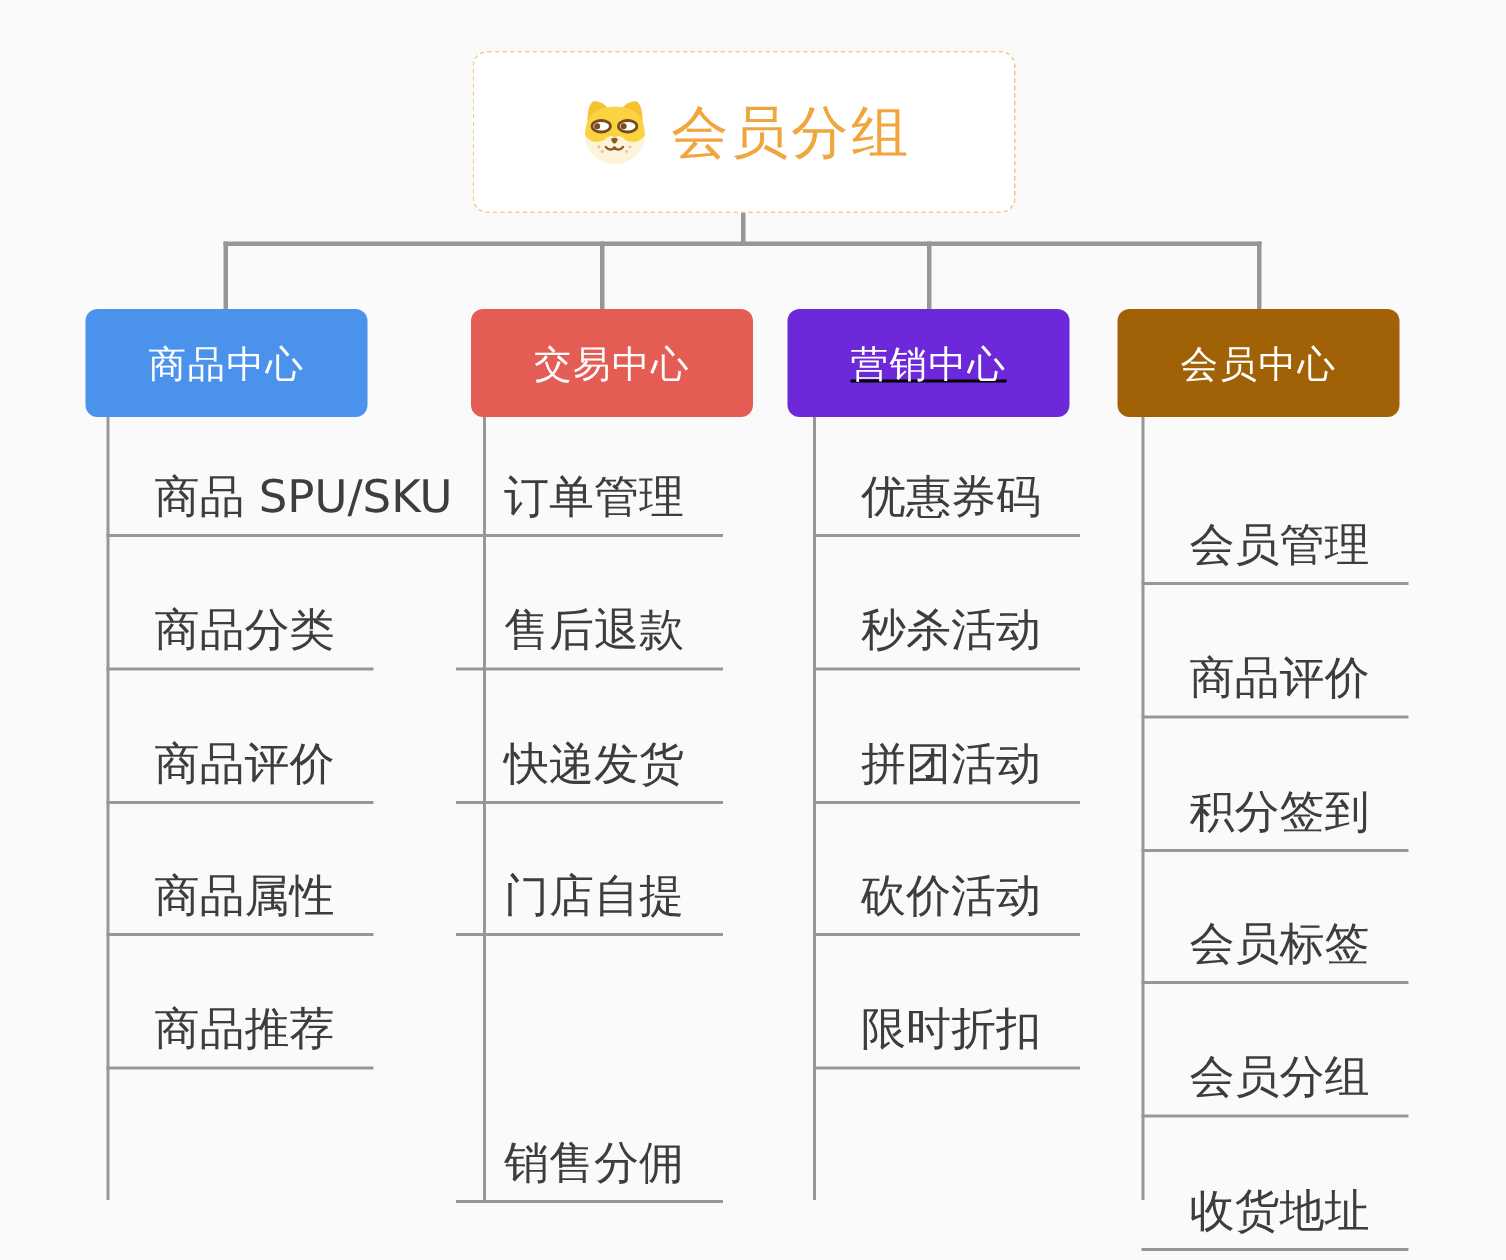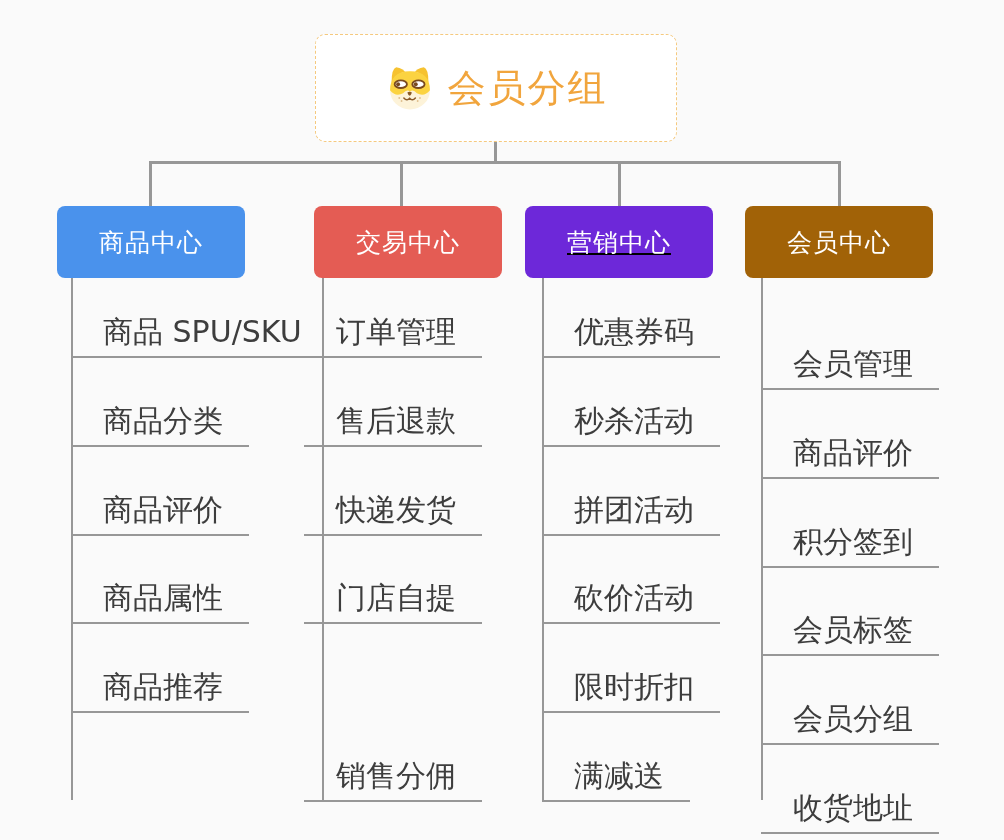--- a/index.html
+++ b/index.html
@@ -138,21 +138,20 @@
   <div class="leaf c1 r1">售后退款</div>
   <div class="leaf c1 r2">快递发货</div>
   <div class="leaf c1 r3">门店自提</div>
   <div class="leaf c1 r5">销售分佣</div>
 
   <div class="leaf c2 r0">优惠券码</div>
   <div class="leaf c2 r1">秒杀活动</div>
   <div class="leaf c2 r2">拼团活动</div>
   <div class="leaf c2 r3">砍价活动</div>
   <div class="leaf c2 r4">限时折扣</div>
-  <div class="leaf c2 r5">满减送</div>
 
   <div class="leaf c3 r0">会员管理</div>
   <div class="leaf c3 r1">商品评价</div>
   <div class="leaf c3 r2">积分签到</div>
   <div class="leaf c3 r3">会员标签</div>
   <div class="leaf c3 r4">会员分组</div>
   <div class="leaf c3 r5">收货地址</div>
 
 </div>
 

